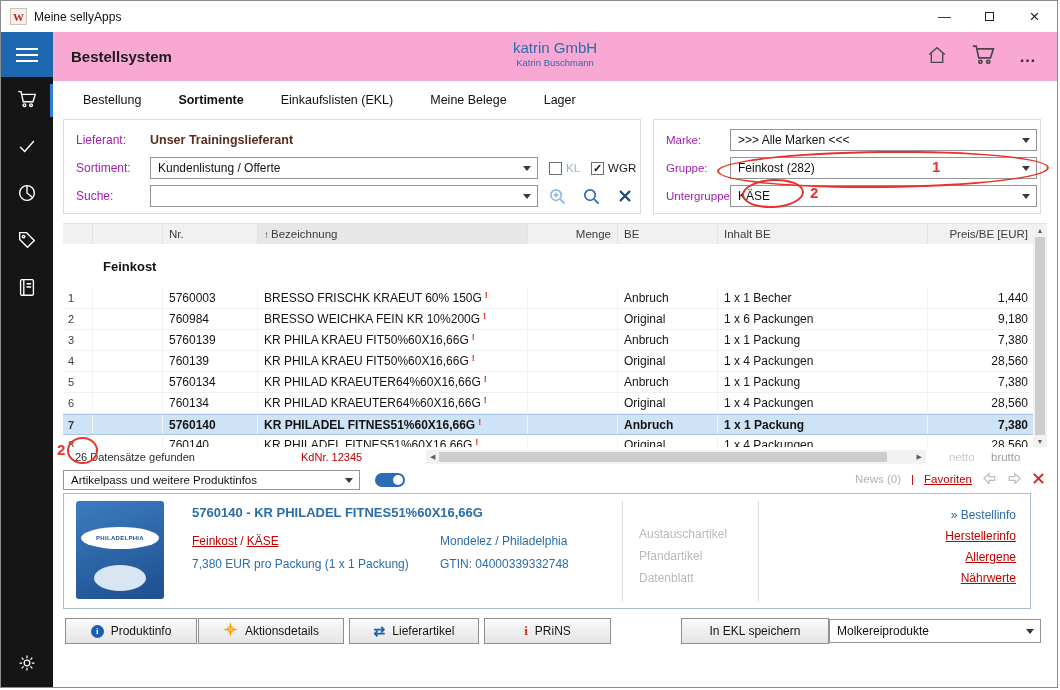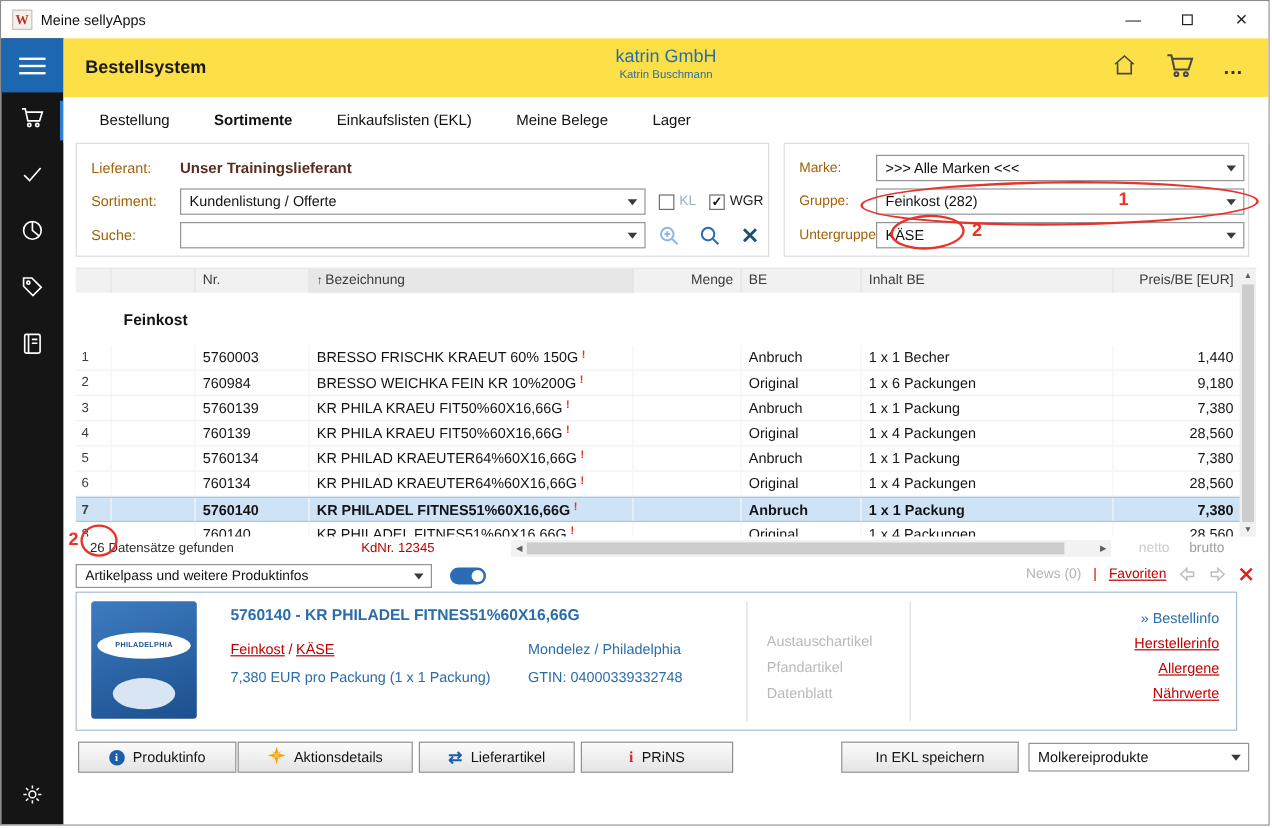--- a/index.html
+++ b/index.html
@@ -19,39 +19,39 @@
   .burger{width:52px;height:45px;background:#1d66b0;display:flex;flex-direction:column;align-items:center;justify-content:center;gap:4px;cursor:pointer}
   .burger span{width:22px;height:2px;background:#fff}
   .side-item{position:relative;width:52px;height:47px;display:flex;align-items:center;justify-content:center;cursor:pointer}
   .side-item.active::after{content:"";position:absolute;right:0;top:7px;width:3px;height:33px;background:#2f7fd6}
   .side-item svg,.side-gear svg{stroke:#fff;fill:none;stroke-width:1.5}
   .side-gear{position:absolute;bottom:10px;left:0;width:52px;display:flex;justify-content:center;cursor:pointer}
 
   
   .content{position:absolute;left:52px;top:31px;right:0;bottom:0;background:#fff}
 
-  .topbar{position:absolute;left:0;top:0;right:0;height:49px;background:#fde047;display:flex;align-items:center}
+  .topbar{position:absolute;left:0;top:0;right:0;height:49px;background:#f9a8d4;display:flex;align-items:center}
   .app-title{margin-left:18px;font-size:15px;font-weight:bold;color:#1a1a1a;z-index:2}
   .company-block{position:absolute;left:0;right:0;text-align:center;top:7px;color:#2a6da9}
   .company{font-size:15px}
   .user{font-size:9.5px;margin-top:1px}
   .topbar-icons{margin-left:auto;display:flex;align-items:center;gap:22px;margin-right:20px;z-index:2}
   .topbar-icons svg{stroke:#484848;fill:none;stroke-width:1.5}
   .ellipsis{font-size:17px;font-weight:bold;color:#333;letter-spacing:1px;cursor:pointer}
 
   .tabbar{position:absolute;left:0;top:49px;right:0;height:38px;background:#fff;display:flex;align-items:center;gap:37px;padding-left:30px;font-size:12.5px;color:#101010}
   .tab{cursor:pointer;white-space:nowrap}
   .tab.active{font-weight:bold}
 
   
   .fpanel{position:absolute;top:87px;height:95px;border:1px solid #ddd;background:#fff;padding-top:6px}
   .fpanel-left{left:10px;width:578px}
   .fpanel-right{left:600px;width:388px}
   .frow{display:flex;align-items:center;height:28px;padding-left:12px}
-  .flabel{width:74px;font-size:12px;color:#a16207;flex:none}
+  .flabel{width:74px;font-size:12px;color:#a21caf;flex:none}
   .fpanel-right .flabel{width:64px;font-size:11.5px}
   .lieferant-value{font-size:12.5px;font-weight:bold;color:#5a2d20}
   .combo{height:22px;border:1px solid #949494;background:#fff;display:flex;align-items:center;position:relative;padding:0 20px 0 7px;font-size:12px;color:#111;cursor:pointer}
   .combo-val{white-space:nowrap;overflow:hidden}
   .combo-arrow{position:absolute;right:6px;top:50%;margin-top:-2px;width:0;height:0;border-left:4px solid transparent;border-right:4px solid transparent;border-top:5px solid #3a3a3a}
   .w-lg{width:388px}
   .w-rt{width:307px}
   .cb{width:13px;height:13px;border:1px solid #6e6e6e;background:#fff;display:inline-flex;align-items:center;justify-content:center;margin-left:11px;font-size:11px;font-weight:bold;color:#111;cursor:pointer;flex:none}
   .cb-label{font-size:11.5px;margin-left:4px;color:#1a1a1a}
   .cb-label.kl{color:#9fb3c8}
@@ -122,21 +122,21 @@
   .plink-red{color:#c00000;text-decoration:underline;cursor:pointer}
 
   
   .actions{position:absolute;left:10px;top:585px;width:984px;height:28px;display:flex;align-items:center}
   .btn{height:26px;border:1px solid #8f8f8f;background:linear-gradient(#fbfbfb,#e4e4e4);display:inline-flex;align-items:center;justify-content:center;gap:7px;font-size:12px;color:#141414;padding:0 12px;cursor:pointer}
   .btn-produktinfo{width:132px;margin-left:2px}
   .btn-aktionsdetails{width:146px;margin-left:1px}
   .btn-lieferartikel{width:130px;margin-left:5px}
   .btn-prins{width:127px;margin-left:5px}
   .btn-ekl{width:148px;margin-left:auto}
-  .molkerei{width:184px;height:24px;margin-left:8px;margin-right:6px}
+  .molkerei{width:212px;height:24px;margin-left:0;margin-right:6px}
   .btn-ico-info{width:13px;height:13px;border-radius:50%;background:#1a5fae;color:#fff;font-size:9px;font-weight:bold;display:flex;align-items:center;justify-content:center;font-family:"Liberation Serif",serif;flex:none}
   .liefer-ico{color:#1a5fae;font-weight:bold;font-size:14px}
   .prins-ico{color:#d42a20;font-weight:bold;font-size:13px;font-family:"Liberation Serif",serif}
 
   
   .anno{position:absolute;border:2px solid #e8322a;border-radius:50%;pointer-events:none;z-index:50}
   #anno1{left:716px;top:150px;width:332px;height:37px;transform:rotate(-.6deg)}
   #anno2{left:741px;top:178px;width:62px;height:29px;transform:rotate(-3deg)}
   #anno3{left:66px;top:436px;width:31px;height:27px}
   .anno-num{position:absolute;color:#e8322a;font-size:15px;font-weight:bold;z-index:51;pointer-events:none}

